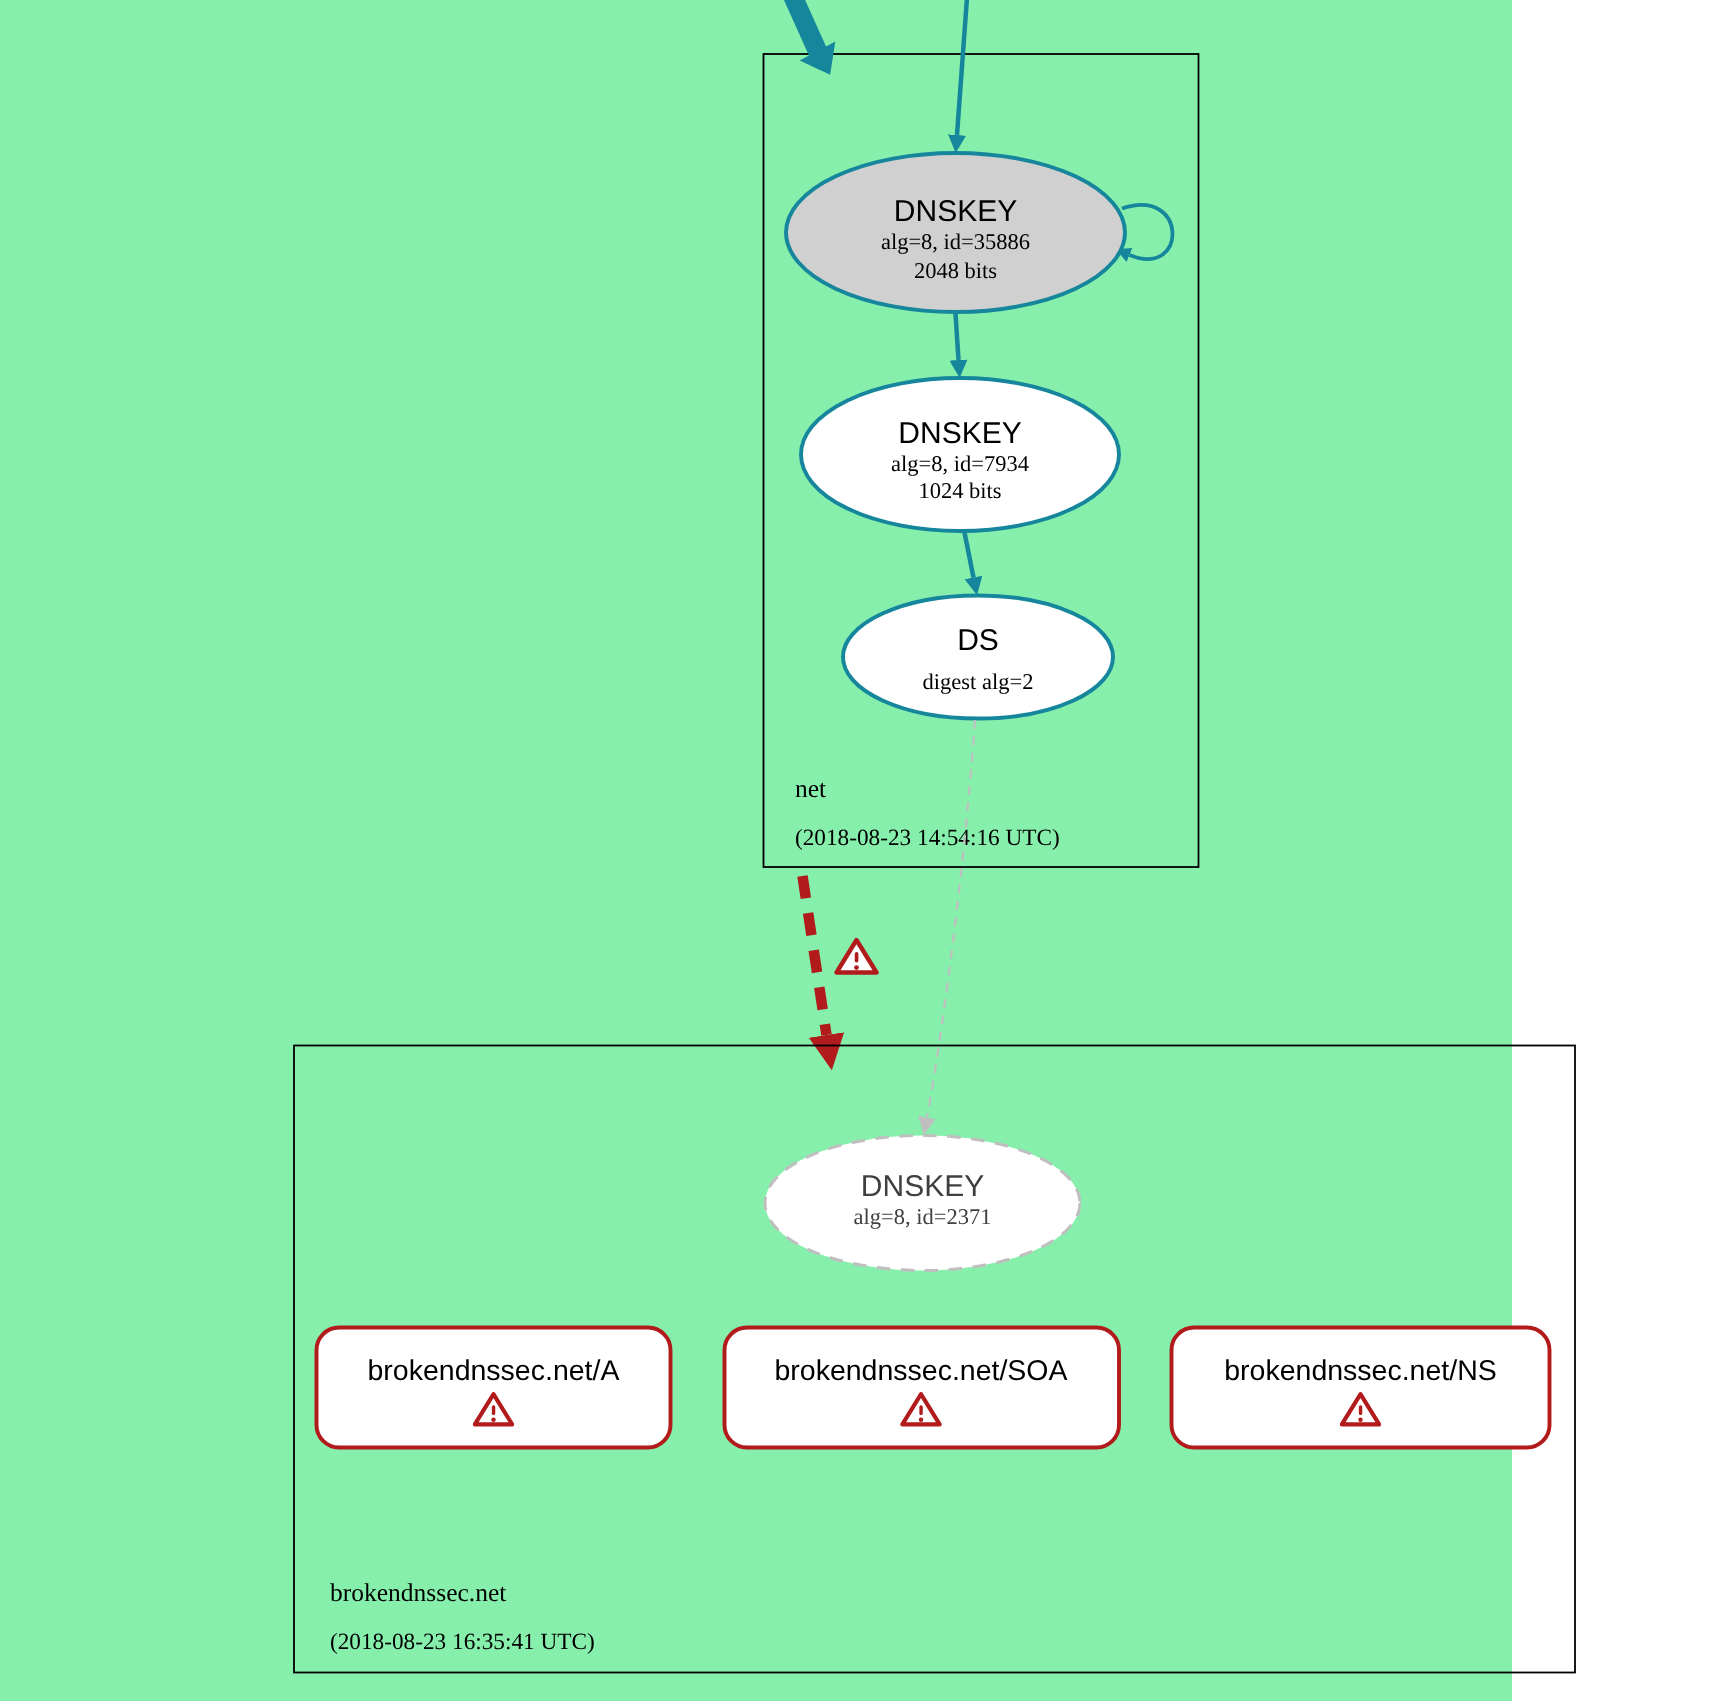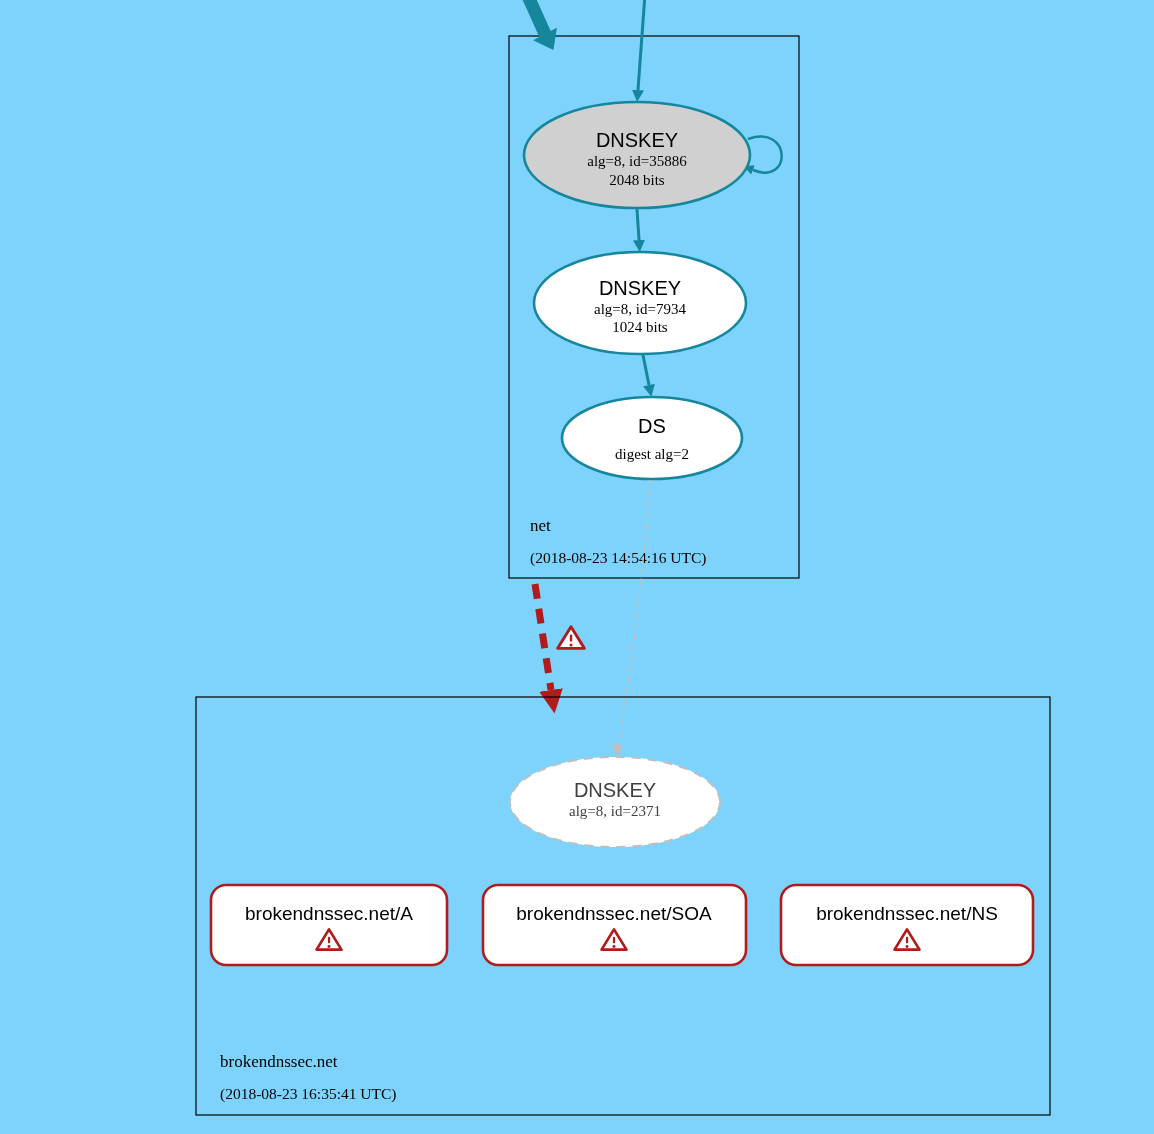--- a/index.html
+++ b/index.html
@@ -1,16 +1,16 @@
 <!DOCTYPE html>
 <html style="--color-teal: #15869c; --color-red: #b21b1b; --color-gray: #bfbfbf; --color-nodefill: #d0d0d0; --color-muted: #3f3f3f;"><head>
 <meta charset="utf-8">
 <style>
   html, body { margin: 0; padding: 0; background: #ffffff; }
-  .stage { width: 1154px; height: 1134px; position: relative; background: #7dd3fc; }
+  .stage { width: 1008px; height: 1134px; position: relative; background: #86efac; }
 
   
   .edge-teal   { stroke: var(--color-teal); fill: none; }
   .fill-teal   { fill: var(--color-teal); }
   .edge-red    { stroke: var(--color-red); fill: none; }
   .edge-gray   { stroke: var(--color-gray); fill: none; }
   .zone-box    { fill: none; stroke: #000000; stroke-width: 1.2; }
   .node-teal   { stroke: var(--color-teal); stroke-width: 2.6; }
   .node-gray-dashed { stroke: var(--color-gray); stroke-width: 2; stroke-dasharray: 9 7; fill: #ffffff; }
   .rrset-box   { fill: #ffffff; stroke: var(--color-red); stroke-width: 2.6; }

